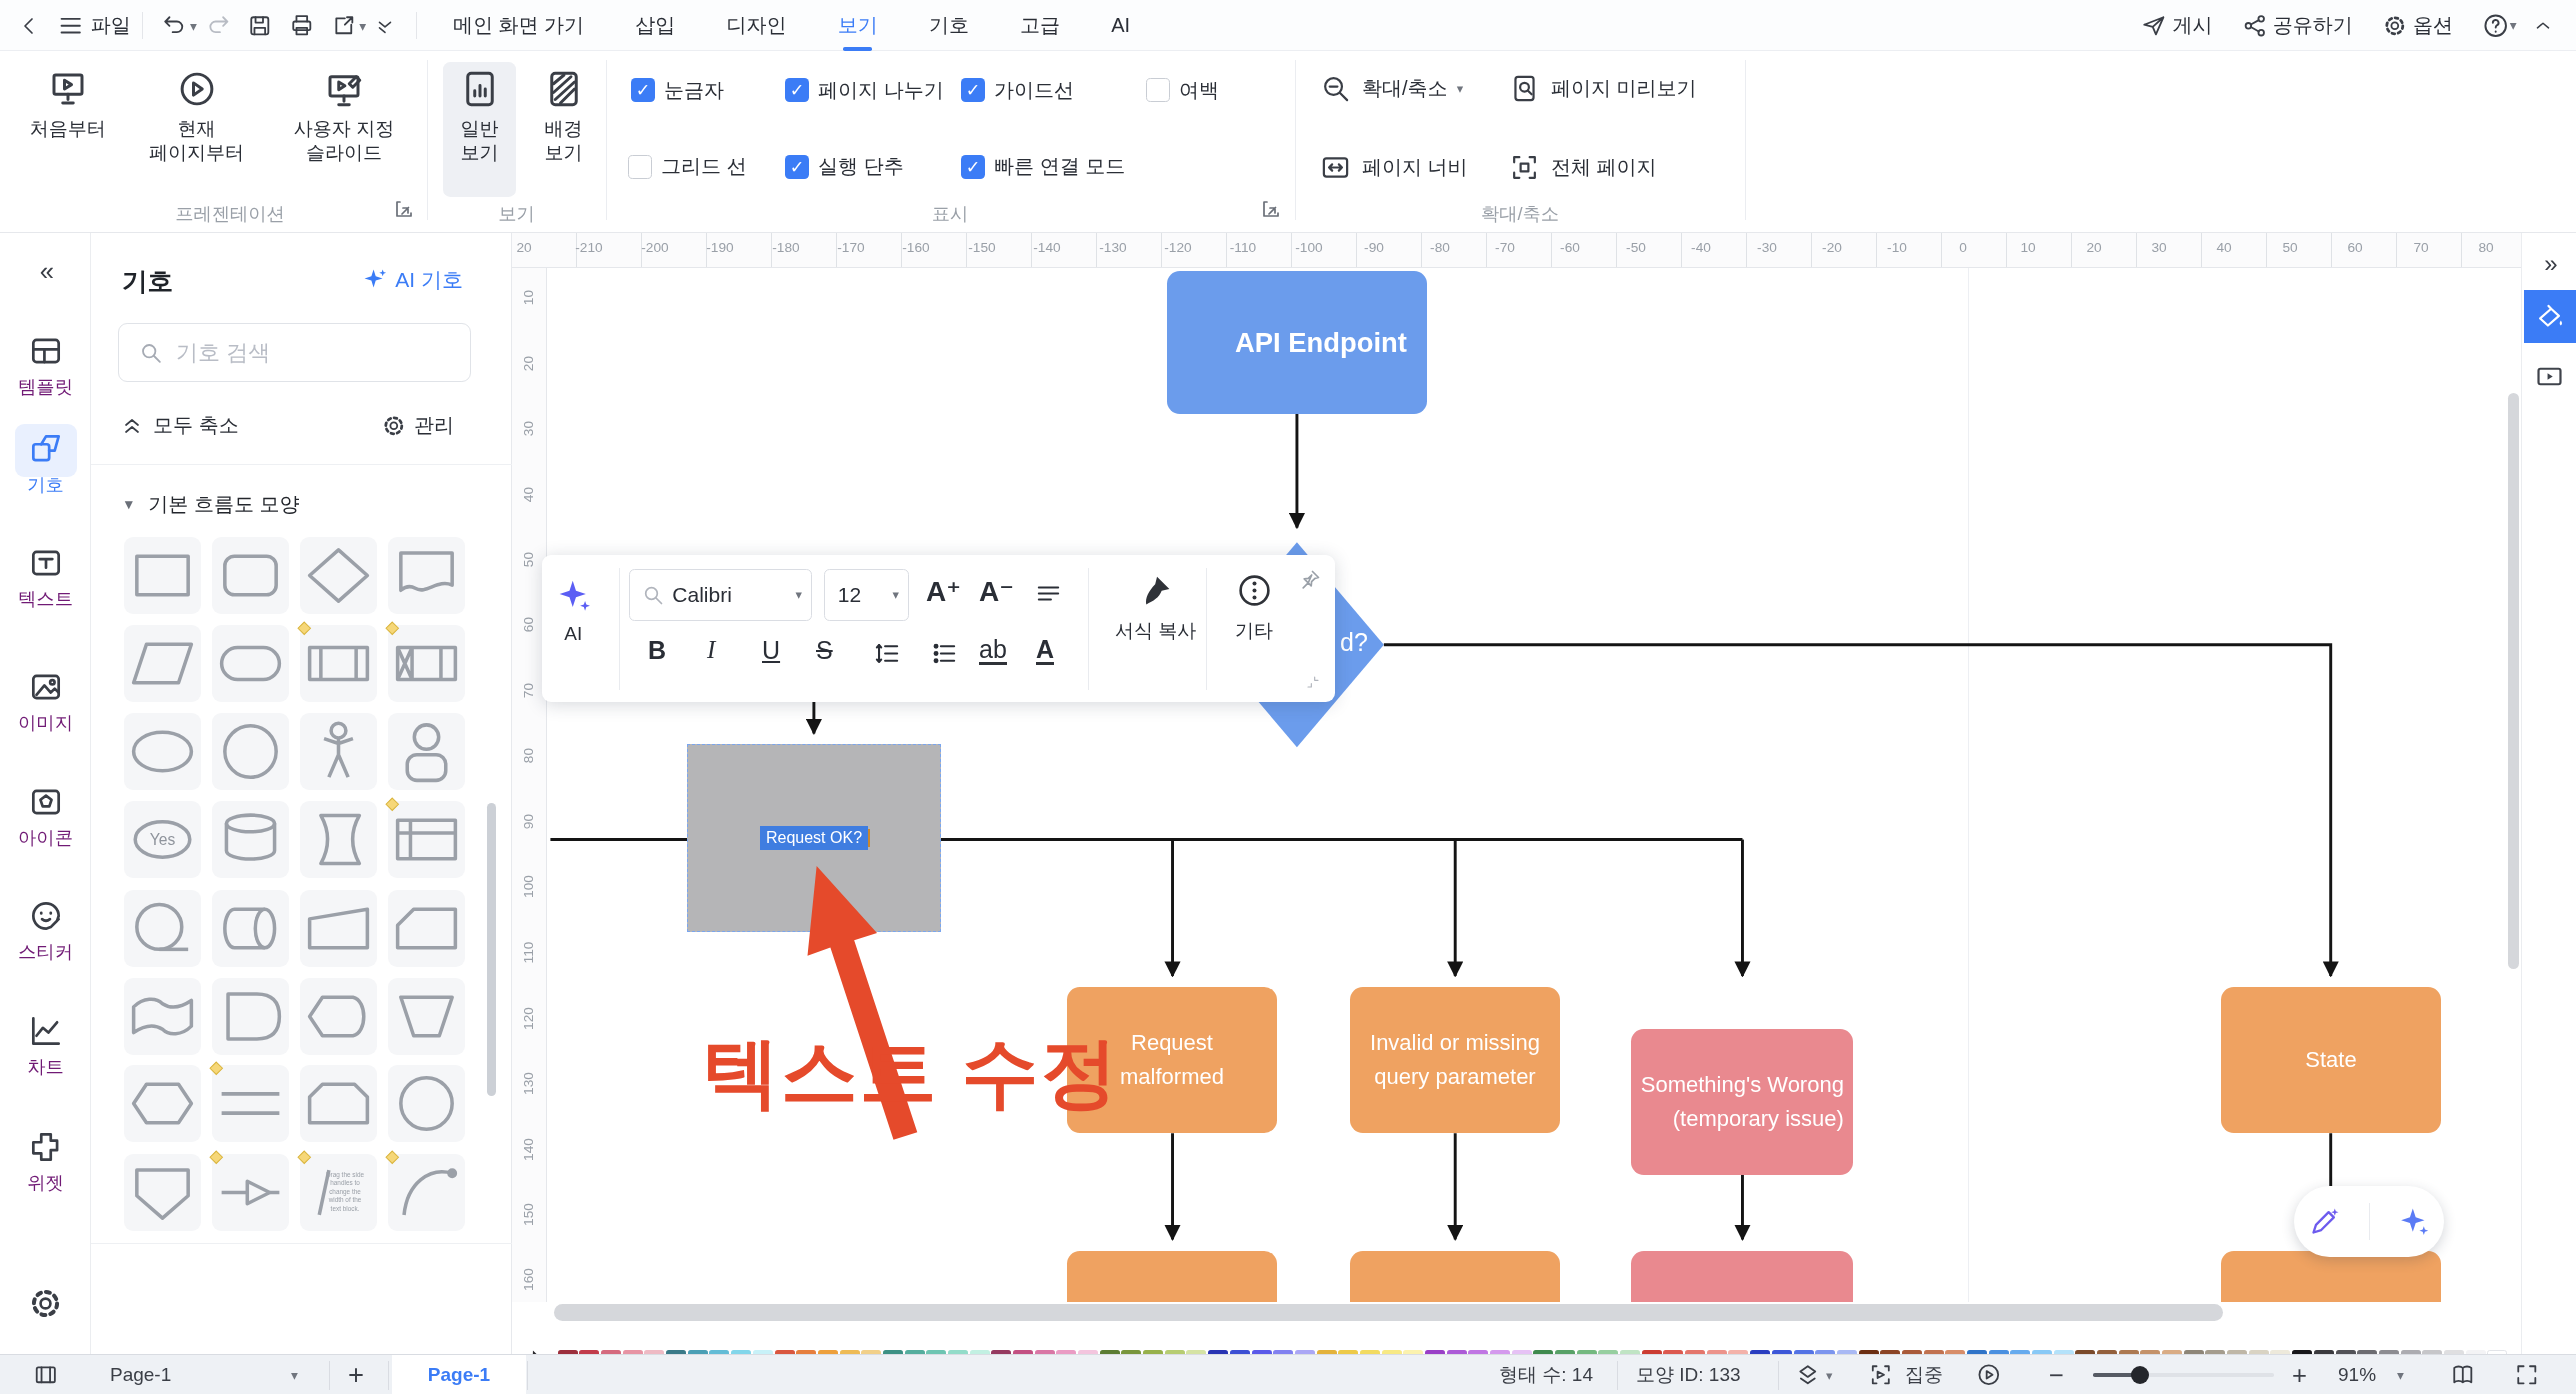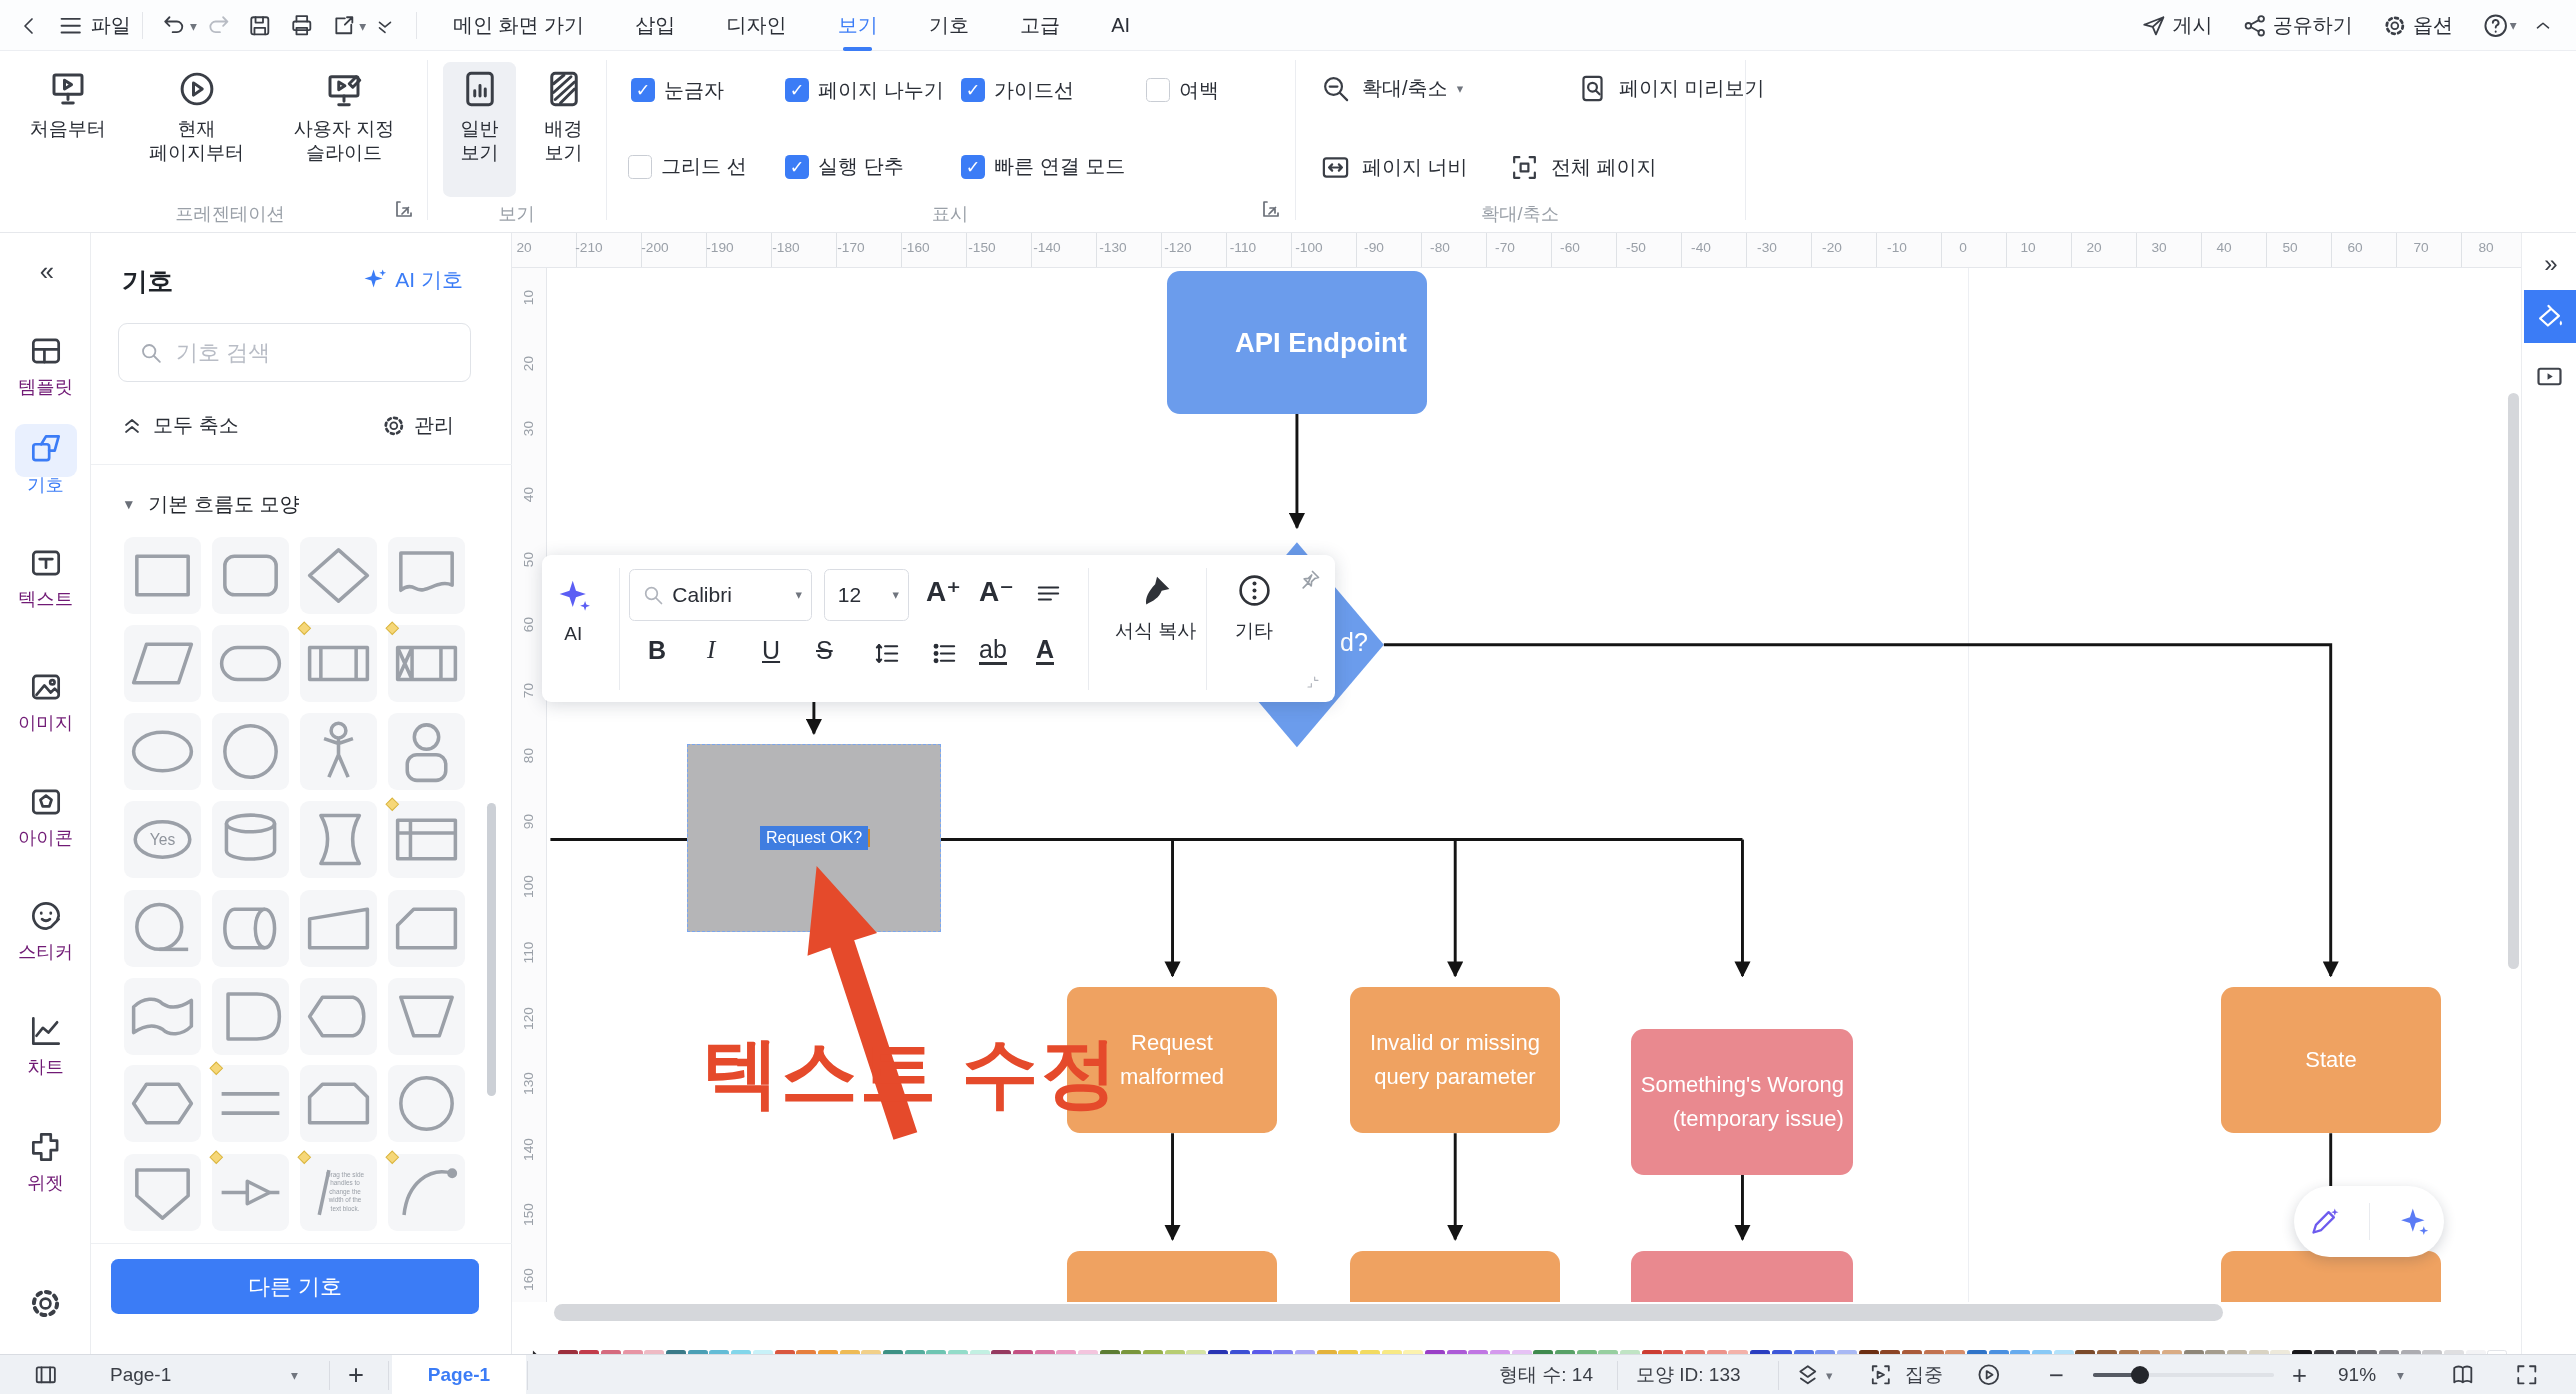--- a/index.html
+++ b/index.html
@@ -370,21 +370,21 @@
         <div class="zoom-it" style="left: 1320px; top: 22px;">
           <span class="ic">
             <svg viewBox="0 0 24 24" fill="none" stroke="currentColor" stroke-width="1.7" stroke-linecap="round" stroke-linejoin="round">
               <circle cx="10.5" cy="10.5" r="6.5"></circle>
               <path d="M15.5 15.5 L21 21 M7.5 10.5 h6"></path>
             </svg>
           </span>
           <span class="lb">확대/축소</span>
           <span style="font-size: 12.8px; color: rgb(112, 117, 126); margin-left: 9.1px;">▾</span>
         </div>
-        <div class="zoom-it" style="left: 1577px; top: 22px;">
+        <div class="zoom-it" style="left: 1509px; top: 22px;">
           <span class="ic">
             <svg viewBox="0 0 24 24" fill="none" stroke="currentColor" stroke-width="1.7" stroke-linecap="round" stroke-linejoin="round">
               <rect x="5" y="3" width="14" height="18" rx="2"></rect>
               <circle cx="12" cy="11" r="3.4"></circle>
               <path d="M14.5 13.5 l3 3"></path>
             </svg>
           </span>
           <span class="lb">페이지 미리보기</span>
         </div>
         <div class="zoom-it" style="left: 1320px; top: 101px;">
@@ -717,21 +717,20 @@
         <div class="tile" style="left: 297px; top: 921px;"><svg viewBox="0 0 24 24" fill="none" stroke="currentColor" stroke-width="1.1" stroke-linejoin="round">
             <g transform="translate(0,0)">
               <path d="M5 19 C6 9 13 4 20 6"></path>
               <circle cx="20" cy="6" r="1" fill="currentColor"></circle>
             </g>
           </svg><span class="badge"><svg viewBox="0 0 24 24">
               <polygon points="12,3 21,12 12,21 3,12" fill="#f6d778" stroke="#d9b43c" stroke-width="1.5"></polygon>
             </svg></span></div>
       </div>
     <div id="grid-div" class="abs"></div>
-    <button id="more-symbols" class="abs">다른 기호</button>
     <div id="panel-scroll" class="abs"></div>
   </div>
 
   <div id="canvas" class="abs">
     <div class="page-line-v" style="left:1456px;"></div>
     <div id="ruler-top">
         <span class="rt-lab" style="left: 12px;">20</span>
         <span class="rt-lab" style="left: 77px;">-210</span>
         <span class="rt-lab" style="left: 143px;">-200</span>
         <span class="rt-lab" style="left: 208px;">-190</span>

